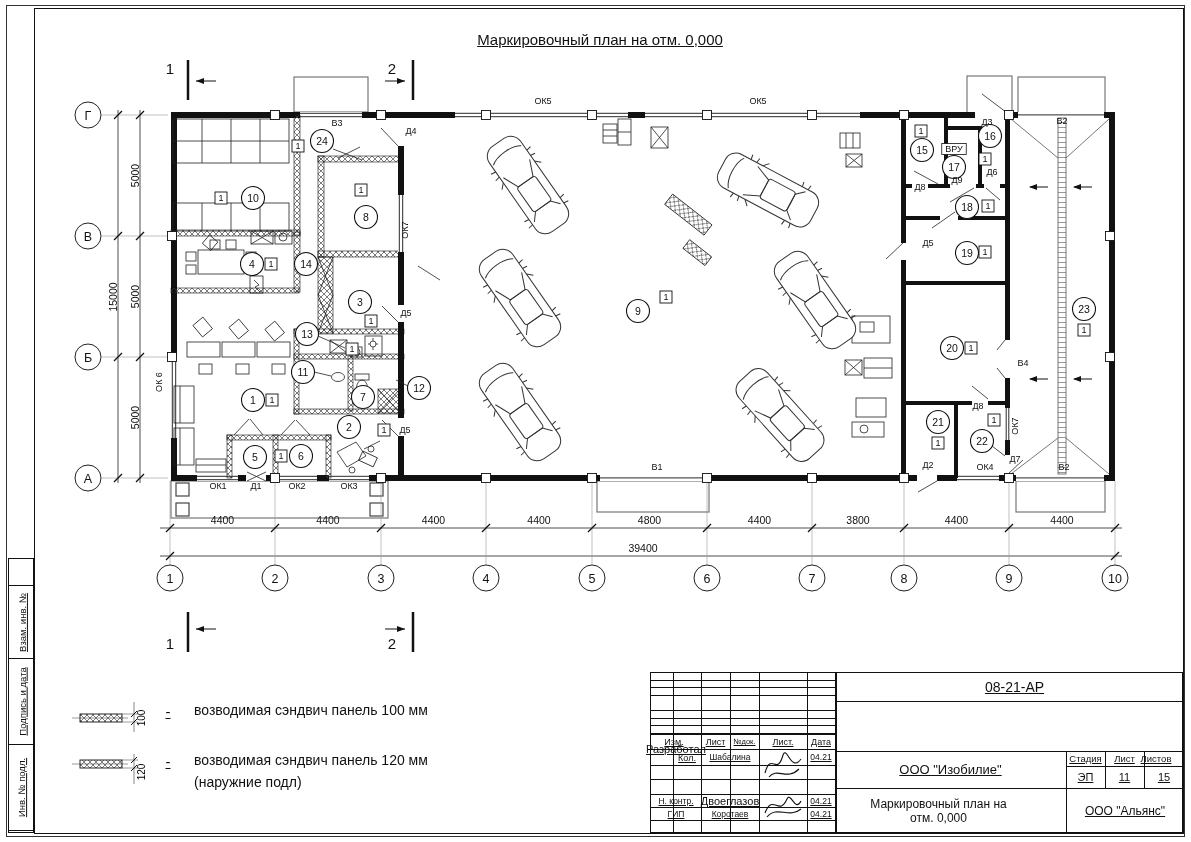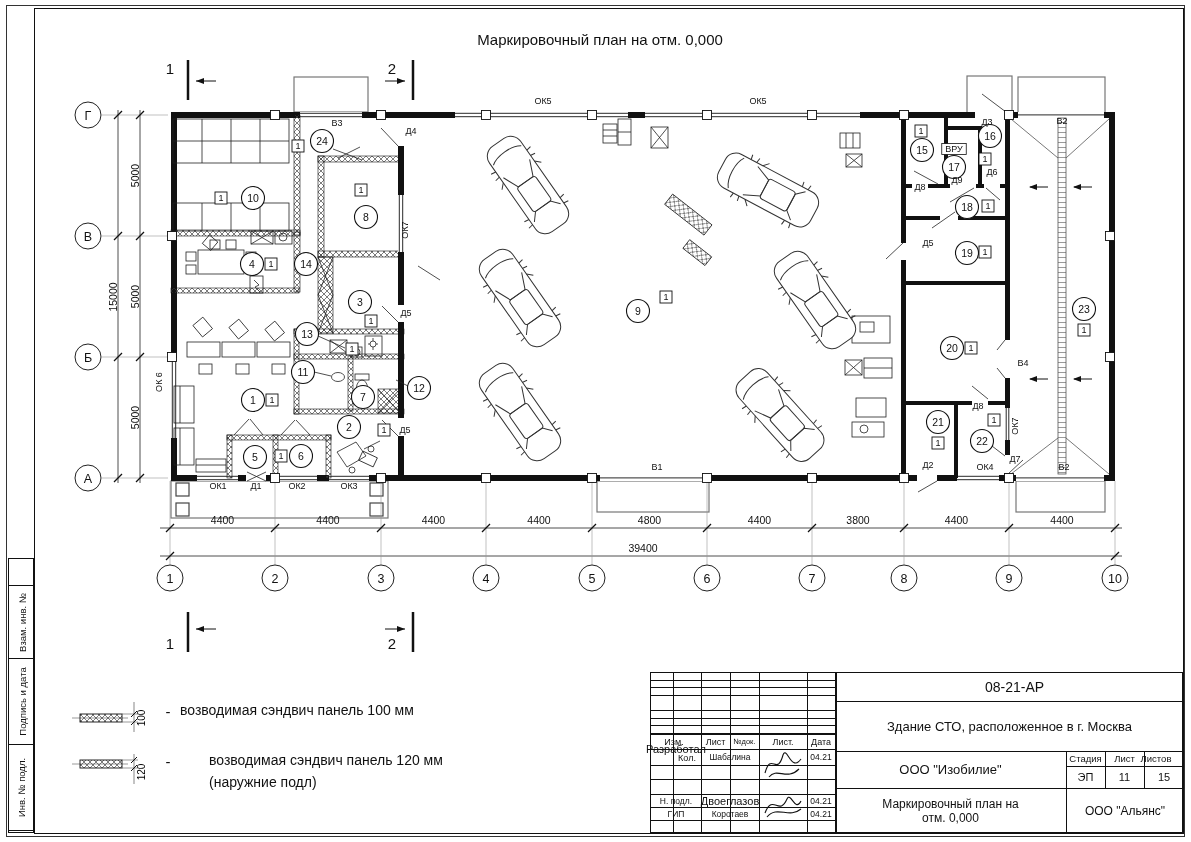--- a/index.html
+++ b/index.html
@@ -3,21 +3,21 @@
 <meta charset="utf-8">
 <style>
   html,body{margin:0;padding:0;background:#e8e8e8;}
   .sheet{position:relative;width:1191px;height:842px;background:#fff;overflow:hidden;
          font-family:"Liberation Sans",sans-serif;color:#111;}
   .abs{position:absolute;box-sizing:border-box;}
   .frame-outer{left:6px;top:5px;width:1179px;height:832px;border:1px solid #333;}
   .frame-main{left:34px;top:8px;width:1150px;height:826px;border:1.6px solid #111;}
   .vline{background:#111;width:1px;}
   .hline{background:#111;height:1px;}
-  .cell{display:flex;align-items:center;justify-content:center;text-align:center;}
+  .cell{display:flex;align-items:center;justify-content:center;text-align:center;text-decoration:underline;}
   .vtext{transform:rotate(-90deg);transform-origin:center;white-space:nowrap;font-size:9.5px;}
   svg{display:block;}
   #plan{position:absolute;left:0;top:0;font-family:"Liberation Sans",sans-serif;}
   .tb-text{font-size:13px;}
   .leg-text{font-size:14px;line-height:1.55;}
   .thinrows{background:repeating-linear-gradient(to bottom,rgba(0,0,0,0) 0 6.8px,#111 6.8px 7.6px);}
 </style>
 </head>
 <body>
 
@@ -692,37 +692,37 @@
         <line x1="0" y1="18" x2="56" y2="18" stroke="#555" stroke-width="0.6"></line>
         <rect x="8" y="14" width="42" height="8" fill="url(#hat)" stroke="#111" stroke-width="0.9"></rect>
         <line x1="50" y1="14" x2="66" y2="14" stroke="#555" stroke-width="0.6"></line>
         <line x1="50" y1="22" x2="66" y2="22" stroke="#555" stroke-width="0.6"></line>
         <line x1="62" y1="2" x2="62" y2="32" stroke="#555" stroke-width="0.7"></line>
         <line x1="59" y1="17" x2="65" y2="11" stroke="#111" stroke-width="1"></line>
         <line x1="59" y1="25" x2="65" y2="19" stroke="#111" stroke-width="1"></line>
         <text x="73" y="18" font-size="10" text-anchor="middle" transform="rotate(-90 73 18)">100</text>
       </svg>
       <div class="cell" style="width:24px;height:22px;font-size:15px;">-</div>
-      <div class="leg-text" style="">
+      <div class="leg-text" style="margin-left:14px;">
         <div>возводимая сэндвич панель 100 мм</div>
       </div>
     </div>
     <div style="display:flex;align-items:flex-start;">
       <svg width="84" height="36">
         <line x1="0" y1="14" x2="56" y2="14" stroke="#555" stroke-width="0.6"></line>
         <rect x="8" y="10" width="42" height="8" fill="url(#hat)" stroke="#111" stroke-width="0.9"></rect>
         <line x1="50" y1="10" x2="66" y2="10" stroke="#555" stroke-width="0.6"></line>
         <line x1="50" y1="18" x2="66" y2="18" stroke="#555" stroke-width="0.6"></line>
         <line x1="62" y1="4" x2="62" y2="34" stroke="#555" stroke-width="0.7"></line>
         <line x1="59" y1="13" x2="65" y2="7" stroke="#111" stroke-width="1"></line>
         <line x1="59" y1="21" x2="65" y2="15" stroke="#111" stroke-width="1"></line>
         <text x="73" y="22" font-size="10" text-anchor="middle" transform="rotate(-90 73 22)">120</text>
       </svg>
       <div class="cell" style="width:24px;height:22px;font-size:15px;">-</div>
-      <div class="leg-text" style="margin-left:29px;">
+      <div class="leg-text" style="margin-left:14px;">
         <div>возводимая сэндвич панель 120 мм</div>
         <div>(наружние подл)</div>
       </div>
     </div>
   </div>
 
   <div class="abs" style="left:650px;top:672px;width:533px;height:161px;border:1.6px solid #111;">
 
     <div class="abs vline" style="left:22px;top:0;height:161px;"></div>
     <div class="abs vline" style="left:50px;top:0;height:161px;"></div>
@@ -743,21 +743,21 @@
     <div class="abs cell" style="left:12px;top:61px;width:22px;height:15px;font-size:9px;">Изм.</div>
     <div class="abs cell" style="left:22px;top:77px;width:28px;height:15px;font-size:9px;">Кол.</div>
     <div class="abs cell" style="left:50px;top:61px;width:29px;height:15px;font-size:9px;">Лист</div>
     <div class="abs cell" style="left:79px;top:61px;width:29px;height:15px;font-size:7.5px;">№док.</div>
     <div class="abs cell" style="left:108px;top:61px;width:48px;height:15px;font-size:9px;">Лист.</div>
     <div class="abs cell" style="left:156px;top:61px;width:28px;height:15px;font-size:9px;">Дата</div>
 
     <div class="abs cell" style="left:0;top:68px;width:50px;height:16px;font-size:11px;">Разработал</div>
     <div class="abs cell" style="left:50px;top:76px;width:58px;height:16px;font-size:8.5px;">Шабалина</div>
     <div class="abs cell" style="left:156px;top:76px;width:28px;height:16px;font-size:8.5px;">04.21</div>
-    <div class="abs cell" style="left:0;top:121px;width:50px;height:13px;font-size:8.5px;">Н. подл.</div>
+    <div class="abs cell" style="left:0;top:121px;width:50px;height:13px;font-size:8.5px;">Н. контр.</div>
     <div class="abs cell" style="left:50px;top:121px;width:58px;height:13px;font-size:11px;">Двоеглазов</div>
     <div class="abs cell" style="left:156px;top:121px;width:28px;height:13px;font-size:8.5px;">04.21</div>
     <div class="abs cell" style="left:0;top:134px;width:50px;height:13px;font-size:8.5px;">ГИП</div>
     <div class="abs cell" style="left:50px;top:134px;width:58px;height:13px;font-size:8.5px;">Коротаев</div>
     <div class="abs cell" style="left:156px;top:134px;width:28px;height:13px;font-size:8.5px;">04.21</div>
 
     <svg class="abs" style="left:110px;top:74px;" width="44" height="34">
       <path d="M4,26 C10,4 16,30 22,8 C26,-2 30,26 40,12 M8,30 C16,20 26,34 38,22" stroke="#111" stroke-width="1.1" fill="none"></path>
     </svg>
     <svg class="abs" style="left:110px;top:118px;" width="44" height="30">
@@ -765,27 +765,26 @@
     </svg>
 
     <div class="abs hline" style="left:184px;top:28px;width:349px;"></div>
     <div class="abs hline" style="left:184px;top:78px;width:349px;"></div>
     <div class="abs hline" style="left:184px;top:115px;width:349px;"></div>
     <div class="abs vline" style="left:415px;top:78px;height:83px;"></div>
     <div class="abs vline" style="left:454px;top:78px;height:37px;"></div>
     <div class="abs vline" style="left:493px;top:78px;height:37px;"></div>
     <div class="abs hline" style="left:415px;top:93px;width:118px;"></div>
     <div class="abs cell" style="left:184px;top:0;width:359px;height:28px;font-size:14px;">08-21-АР</div>
-    <div class="abs cell tb-text" style="left:184px;top:28px;width:349px;height:50px;">Здание СТО, расположенное в г. Москва</div>
     <div class="abs cell tb-text" style="left:184px;top:78px;width:231px;height:37px;">ООО "Изобилие"</div>
     <div class="abs cell" style="left:415px;top:78px;width:39px;height:15px;font-size:9.5px;">Стадия</div>
     <div class="abs cell" style="left:454px;top:78px;width:39px;height:15px;font-size:9.5px;">Лист</div>
     <div class="abs cell" style="left:493px;top:78px;width:24px;height:15px;font-size:9.5px;">Листов</div>
     <div class="abs cell" style="left:415px;top:93px;width:39px;height:22px;font-size:11px;">ЭП</div>
     <div class="abs cell" style="left:454px;top:93px;width:39px;height:22px;font-size:11px;">11</div>
     <div class="abs cell" style="left:493px;top:93px;width:40px;height:22px;font-size:11px;">15</div>
-    <div class="abs" style="left:184px;top:115px;width:231px;height:46px;display:flex;flex-direction:column;align-items:center;justify-content:center;font-size:12px;">
+    <div class="abs" style="left:172px;top:115px;width:231px;height:46px;display:flex;flex-direction:column;align-items:center;justify-content:center;font-size:12px;">
       <div>Маркировочный план на</div>
       <div>отм. 0,000</div>
     </div>
     <div class="abs cell" style="left:415px;top:115px;width:118px;height:46px;font-size:12px;">ООО "Альянс"</div>
   </div>
 </div>
 
 </body></html>

